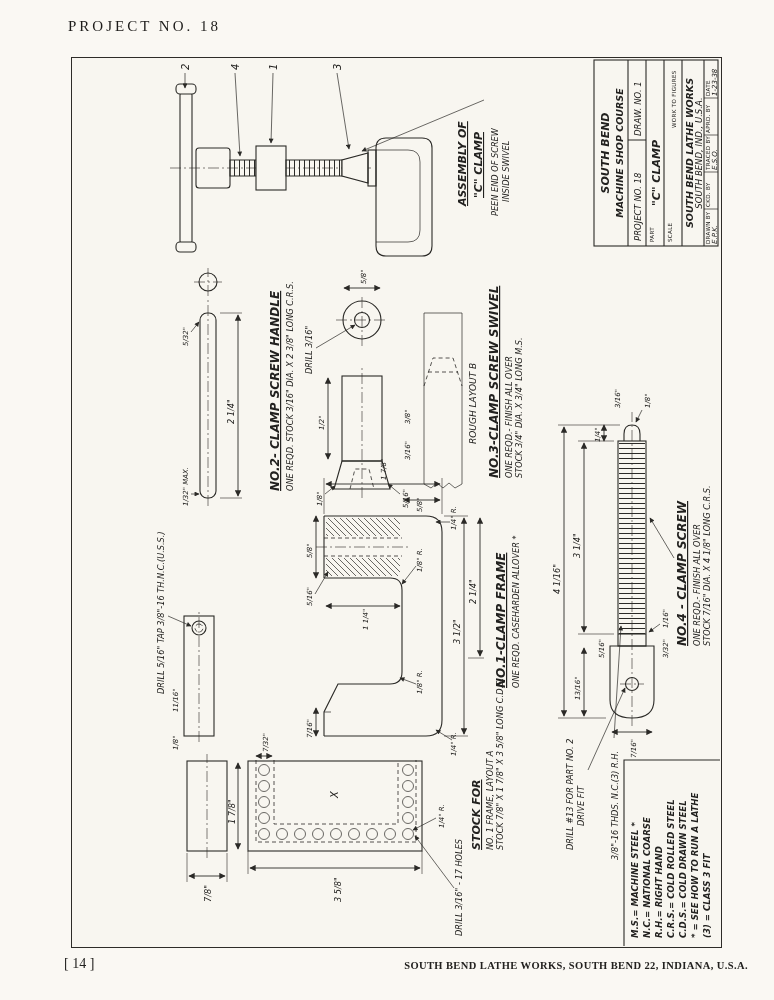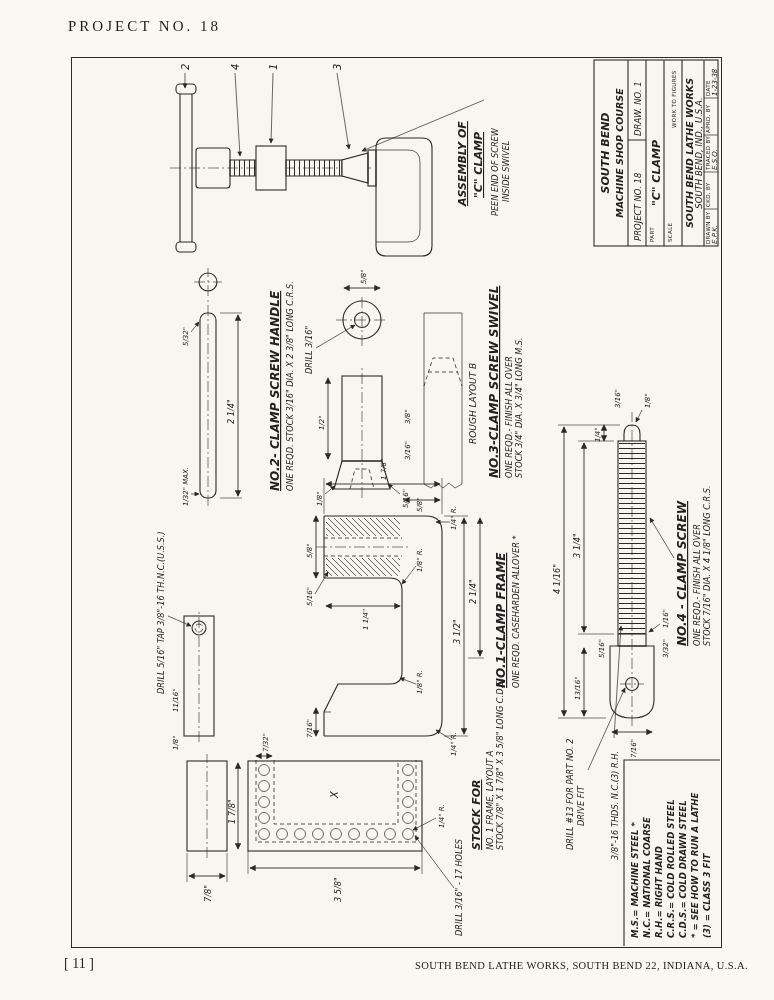--- a/index.html
+++ b/index.html
@@ -39,21 +39,21 @@
   .lnF{stroke:#2b2a27;stroke-width:1.1;fill:#f8f6f0;}
   .thin{stroke:#2b2a27;stroke-width:.7;fill:none;}
   .cl{stroke:#2b2a27;stroke-width:.6;fill:none;stroke-dasharray:11 3 2 3;}
   .dash{stroke:#2b2a27;stroke-width:.8;fill:none;stroke-dasharray:4 3;}
   .dim{stroke:#2b2a27;stroke-width:.9;fill:none;}
   .ext{stroke:#2b2a27;stroke-width:.6;fill:none;}
   .page-footer-left{
     position:absolute;left:64px;top:956px;font-size:14px;color:#22211f;
   }
   .page-footer-right{
-    position:absolute;right:26px;top:960px;font-size:10.5px;font-weight:400;
+    position:absolute;right:26px;top:960px;font-size:10.5px;font-weight:700;
     letter-spacing:.4px;color:#22211f;
   }
 </style>
 </head>
 <body>
 
 <div class="page-header">PROJECT NO. 18</div>
 
 <div class="sheet">
   <div class="rot">
@@ -337,14 +337,14 @@
         <text x="776" y="645" class="t7">E.S.O.</text>
         <text x="813" y="638" class="t6">APRD. BY</text>
         <text x="813" y="645" class="t7"></text>
         <text x="850" y="638" class="t6">DATE</text>
         <text x="850" y="645" class="t7">1-23-38</text>
       </g>
     </svg>
   </div>
 </div>
 
-<div class="page-footer-left">[ 11 ]</div>
+<div class="page-footer-left">[ 14 ]</div>
 <div class="page-footer-right">SOUTH BEND LATHE WORKS, SOUTH BEND 22, INDIANA, U.S.A.</div>
 
 </body></html>

